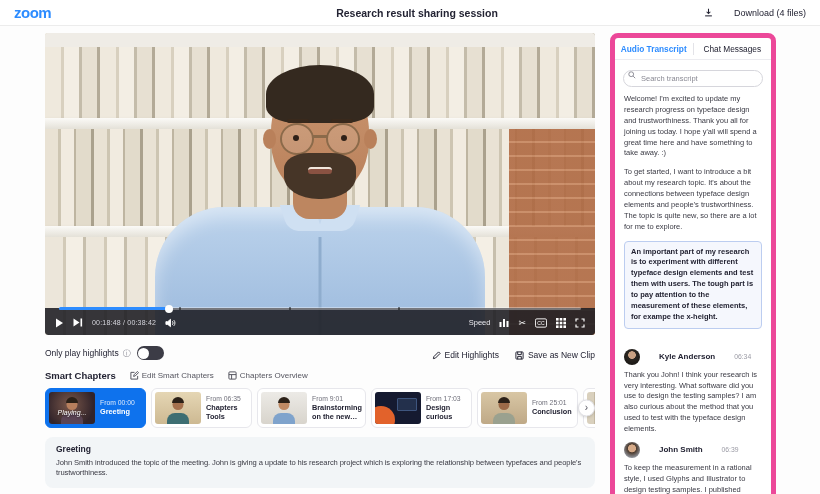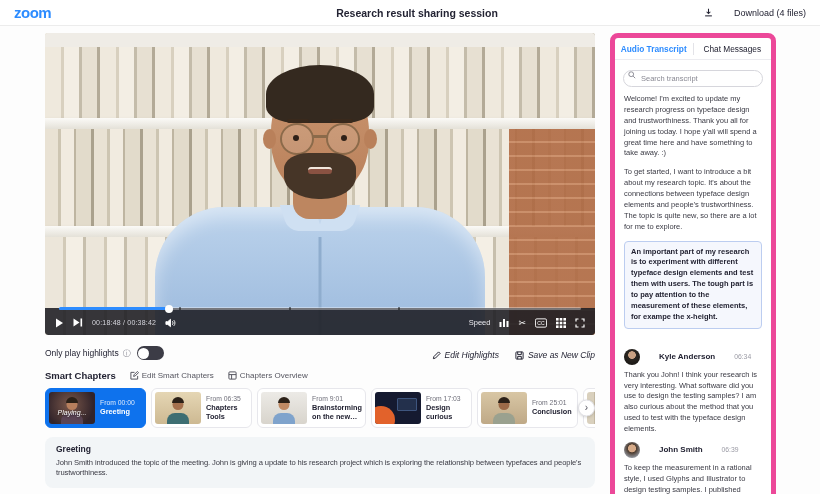--- a/index.html
+++ b/index.html
@@ -59,21 +59,21 @@
   .ctrl-right { margin-left:auto; display:flex; align-items:center; gap:9px; }
   .speed { font-size:7.5px; color:#e9e9ee; cursor:pointer; }
   .cbtn { cursor:pointer; display:flex; align-items:center; }
 
   
   .hl-row { display:flex; align-items:flex-end; margin-top:7px; height:18px; font-size:8.5px; color:#232333; }
   .hl-left { display:flex; align-items:center; gap:4px; }
   .info-i { font-size:8px; color:#8a8a94; }
   .toggle { width:27px; height:14px; border-radius:8px; background:#3c3c46; position:relative; cursor:pointer; margin-left:2px; }
   .knob { position:absolute; left:1.5px; top:1.5px; width:11px; height:11px; background:#fff; border-radius:50%; }
-  .hl-right { margin-left:auto; display:flex; align-items:center; gap:16px;font-style:italic; }
+  .hl-right { margin-left:auto; display:flex; align-items:center; gap:16px; }
   .hl-btn { display:flex; align-items:center; gap:4px; font-size:8.5px; color:#232333; cursor:pointer; }
 
   
   .sc-head { display:flex; align-items:center; margin-top:10px; gap:14px; }
   .sc-title { font-size:9.5px; font-weight:bold; color:#232333; }
   .sc-link { display:flex; align-items:center; gap:3px; font-size:8px; color:#55555f; cursor:pointer; }
   .chapters { position:relative; margin-top:7px; height:40px; display:flex; gap:5px; overflow:hidden; }
   .chapter { flex:0 0 101px; height:40px; background:#fff; border:1px solid #e7e7ec; border-radius:6px; display:flex; align-items:center; padding:3px; cursor:pointer; }
   .chapter.active { background:#0E72ED; border-color:#0E72ED; }
   .thumb { position:relative; width:46px; height:32px; border-radius:3px; flex:0 0 46px; overflow:hidden; }

